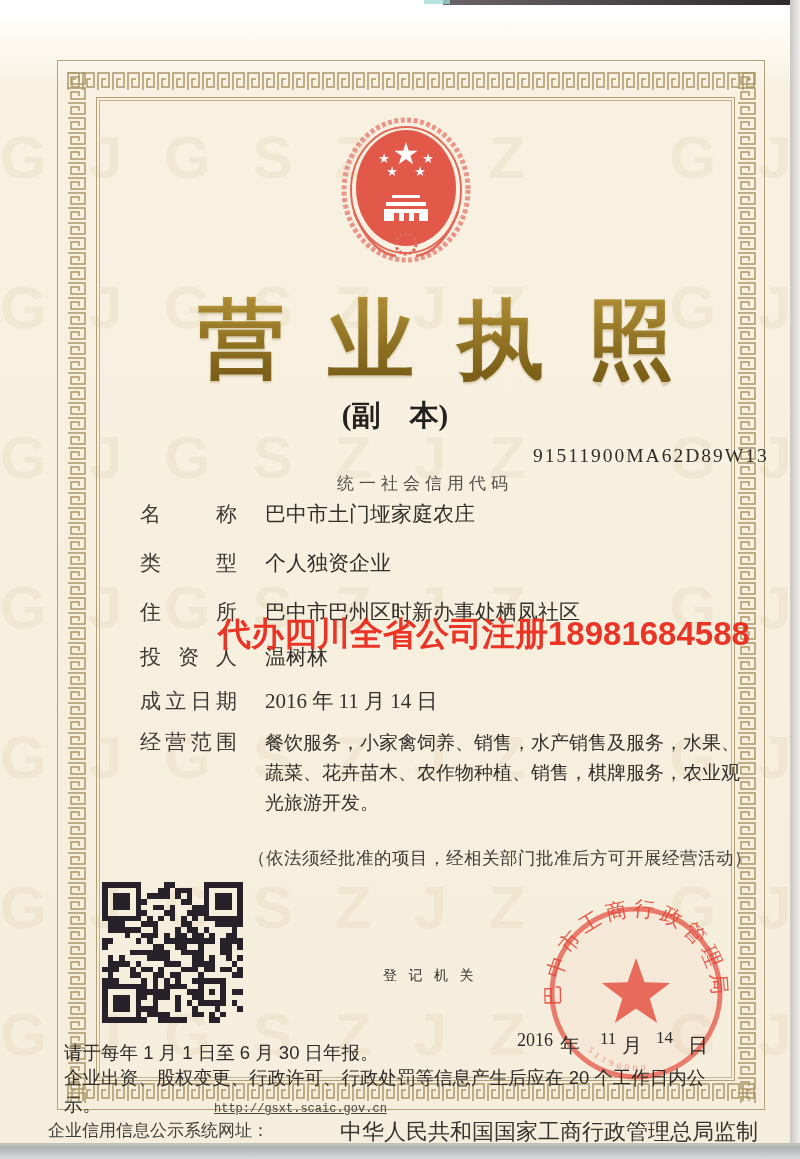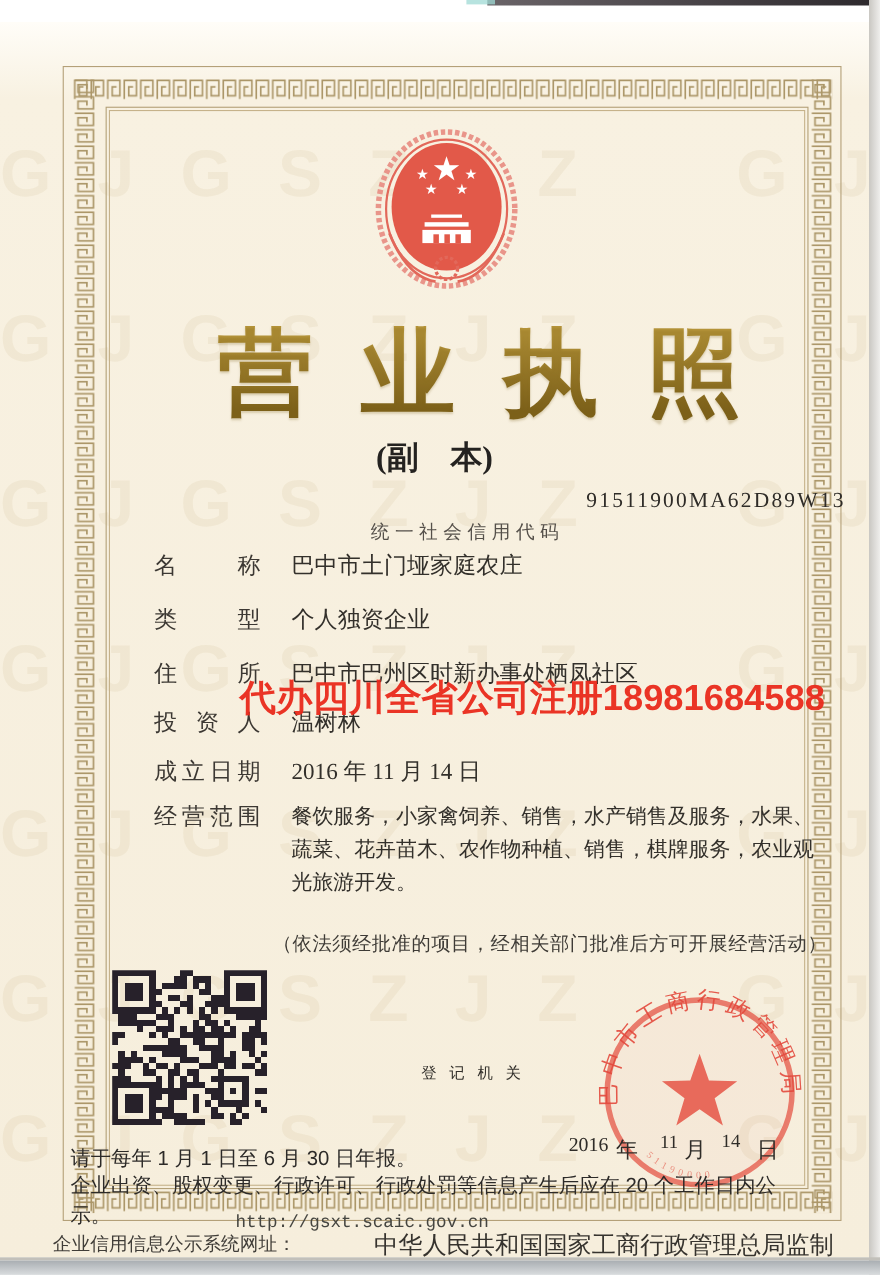--- a/index.html
+++ b/index.html
@@ -53,21 +53,21 @@
   .qr{position:absolute;left:102px;top:882px;width:141px;height:141px;z-index:3;}
   .reg-label{position:absolute;left:383px;top:967px;font-size:14px;letter-spacing:4px;
              color:#33302b;z-index:6;}
   .seal{position:absolute;left:536px;top:893px;width:200px;height:200px;z-index:5;opacity:.92;}
   .seal textPath{font-family:"Liberation Serif",serif;}
   .d-part{position:absolute;color:#2f2c28;z-index:6;white-space:nowrap;}
   .notice{position:absolute;left:64px;z-index:7;font-family:"Liberation Sans","DejaVu Sans",sans-serif;
           font-size:18.5px;color:#2c2a28;}
   .notice2{width:655px;line-height:27px;}
   .f-url{position:absolute;left:214px;top:1102px;font-family:"Liberation Mono","DejaVu Sans Mono",monospace;
-         font-size:16px;color:#454540;z-index:3;}
+         font-size:12px;color:#454540;z-index:3;text-decoration:underline;}
   .f-sitelabel{position:absolute;left:48px;top:1119px;font-family:"Liberation Sans",sans-serif;
                font-size:17px;color:#403d38;z-index:3;}
   .f-supervisor{position:absolute;right:42px;top:1117px;font-family:"Liberation Sans",sans-serif;
                 font-size:22px;color:#36332e;z-index:3;}
   @supports (-webkit-background-clip:text){
     .title{background:linear-gradient(180deg,#b6953a 10%,#7d611a 90%);
            -webkit-background-clip:text;-webkit-text-fill-color:transparent;}
   }
 </style>
 </head>

